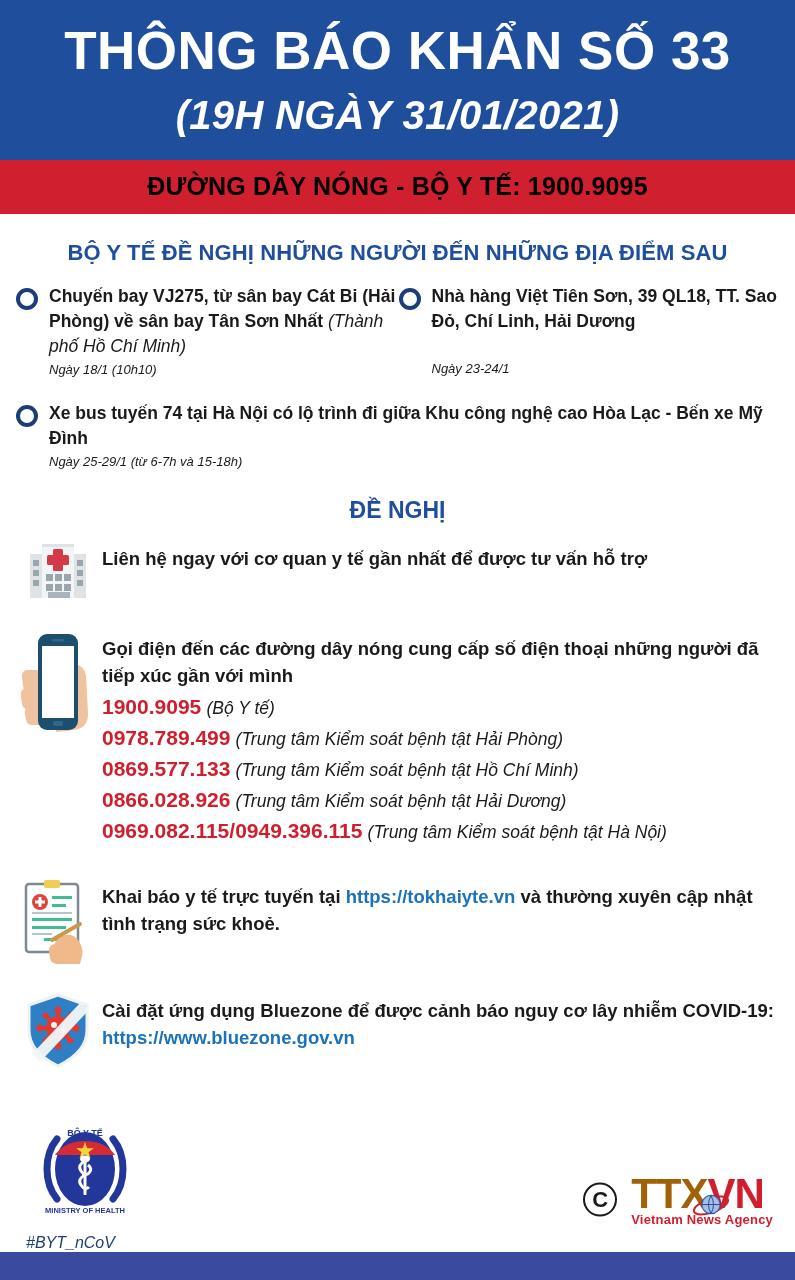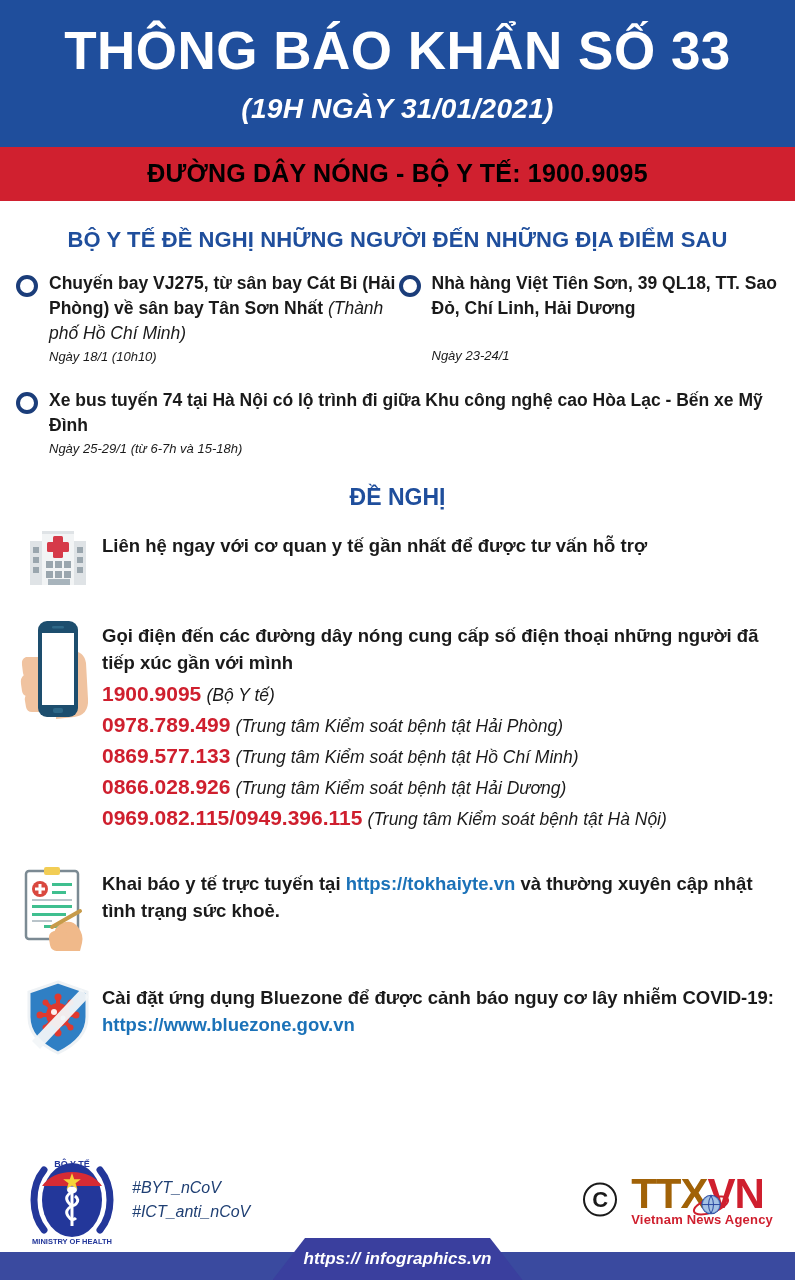--- a/index.html
+++ b/index.html
@@ -29,21 +29,21 @@
   .header-title {
     color: #ffffff;
     font-size: 53px;
     font-weight: bold;
     letter-spacing: 0.5px;
     line-height: 1.08;
     white-space: nowrap;
   }
   .header-sub {
     color: #ffffff;
-    font-size: 28px;
+    font-size: 40px;
     font-style: italic;
     font-weight: bold;
     margin-top: 14px;
     letter-spacing: 0.3px;
   }
 
   .hotline-band {
     background: #d0202f;
     text-align: center;
     padding: 12px 10px 13px;
@@ -161,21 +161,21 @@
     bottom: 0;
     height: 132px;
   }
   .footer-inner {
     position: relative;
     height: 104px;
     display: flex;
     align-items: center;
     padding: 0 26px;
   }
-  .moh-block { display: flex; align-items: center; gap: 14px; }
+  .moh-block { display: flex; align-items: center; gap: 14px; flex-direction: column; }
   .hashtags {
     color: #1f3f73;
     font-size: 16px;
     font-style: italic;
     line-height: 1.5;
   }
   .ttxvn-block {
     position: absolute;
     right: 22px;
     top: 50%;
@@ -459,18 +459,15 @@
             <circle cx="20" cy="15" r="9" fill="#ffffff" stroke="#2c49a0" stroke-width="1.5"></circle>
             <circle cx="20" cy="15" r="9" fill="#7fa8d8" opacity="0.7"></circle>
             <path d="M11 15 h18 M20 6 q5 9 0 18 M20 6 q-5 9 0 18" fill="none" stroke="#2c49a0" stroke-width="1"></path>
           </svg>
         </div>
       </div>
 
     </div>
 
     <div class="bottom-strip"></div>
-    <div class="url-tab">
-      <span class="url-text">https:// infographics.vn</span>
-    </div>
   </div>
 
 </div>
 
 </body></html>

